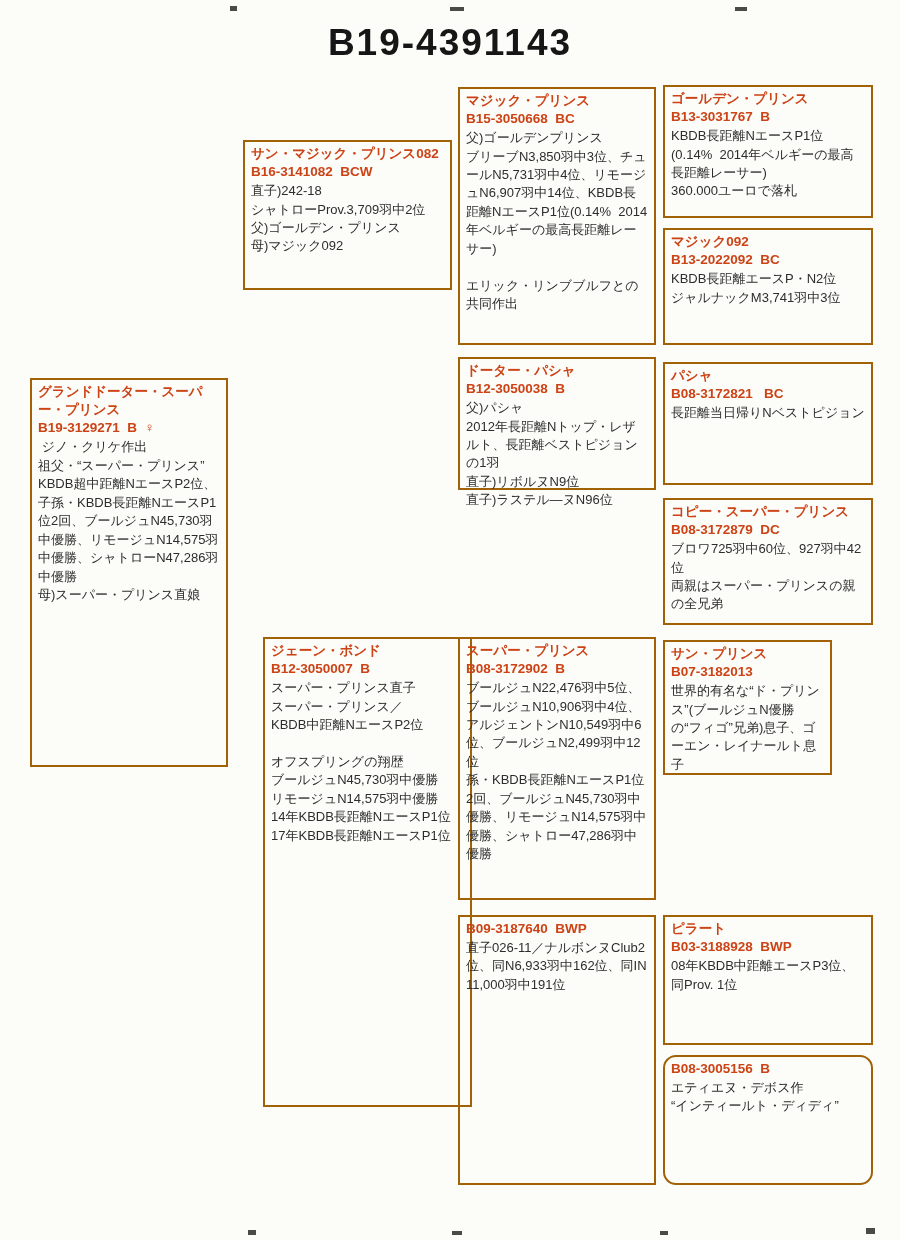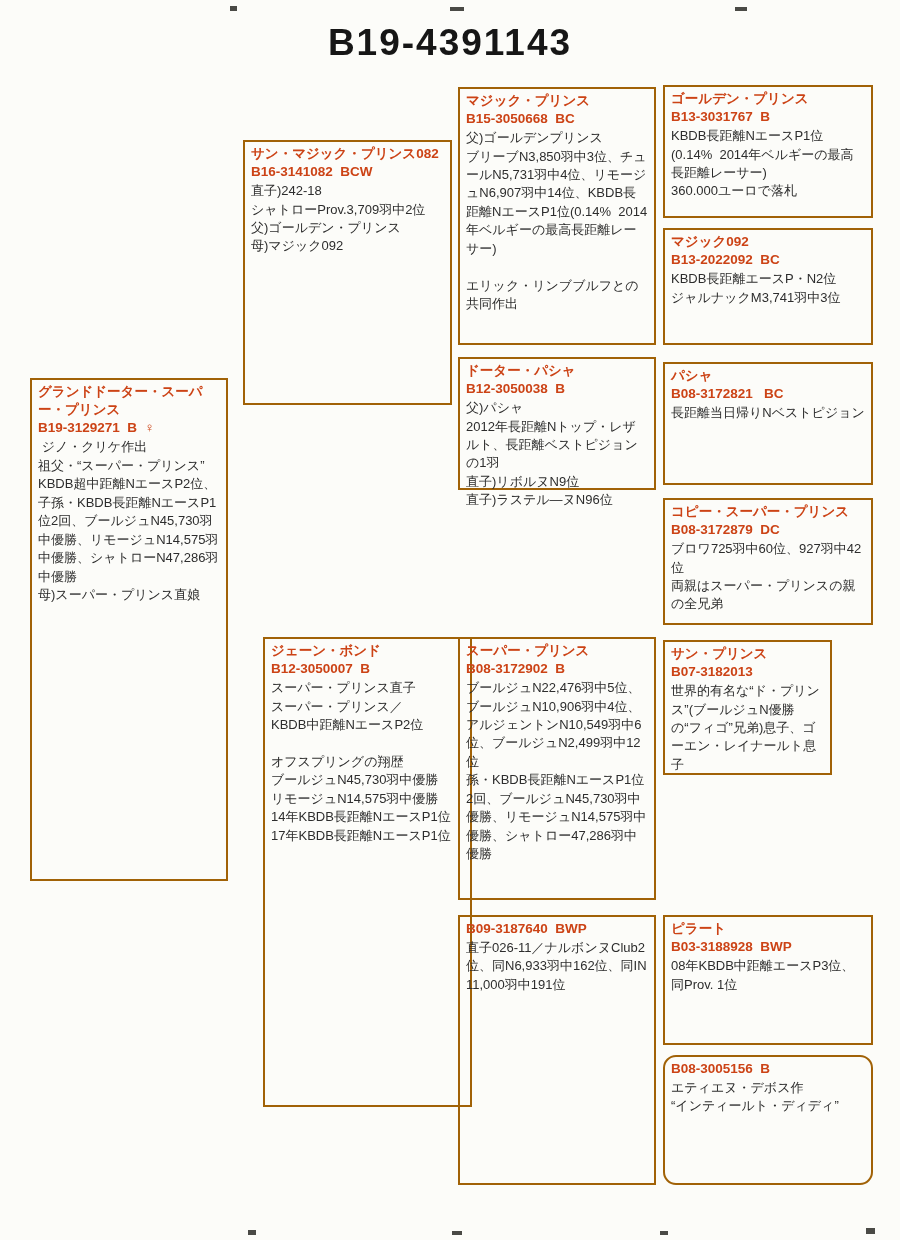--- a/index.html
+++ b/index.html
@@ -58,30 +58,30 @@
     background: #4a4a46;
   }
 </style>
 </head>
 <body>
 
 <div id="page">
 
   <div class="page-title">B19-4391143</div>
 
-  <div class="box" style="left:30px; top:378px; width:198px; height:503px;">
+  <div class="box" style="left:30px; top:378px; width:198px; height:389px;">
     <div class="box-name">グランドドーター・スーパー・プリンス</div>
     <div class="box-ring">B19-3129271  B  ♀</div>
     <div class="box-body"> ジノ・クリケ作出
 祖父・“スーパー・プリンス”
 KBDB超中距離NエースP2位、子孫・KBDB長距離NエースP1位2回、ブールジュN45,730羽中優勝、リモージュN14,575羽中優勝、シャトローN47,286羽中優勝
 母)スーパー・プリンス直娘</div>
   </div>
 
-  <div class="box" style="left:243px; top:140px; width:209px; height:265px;">
+  <div class="box" style="left:243px; top:140px; width:209px; height:150px;">
     <div class="box-name">サン・マジック・プリンス082</div>
     <div class="box-ring">B16-3141082  BCW</div>
     <div class="box-body">直子)242-18
 シャトローProv.3,709羽中2位
 父)ゴールデン・プリンス
 母)マジック092</div>
   </div>
 
   <div class="box" style="left:243px; top:637px; width:209px; height:470px;margin-left:20px;">
     <div class="box-name">ジェーン・ボンド</div>

